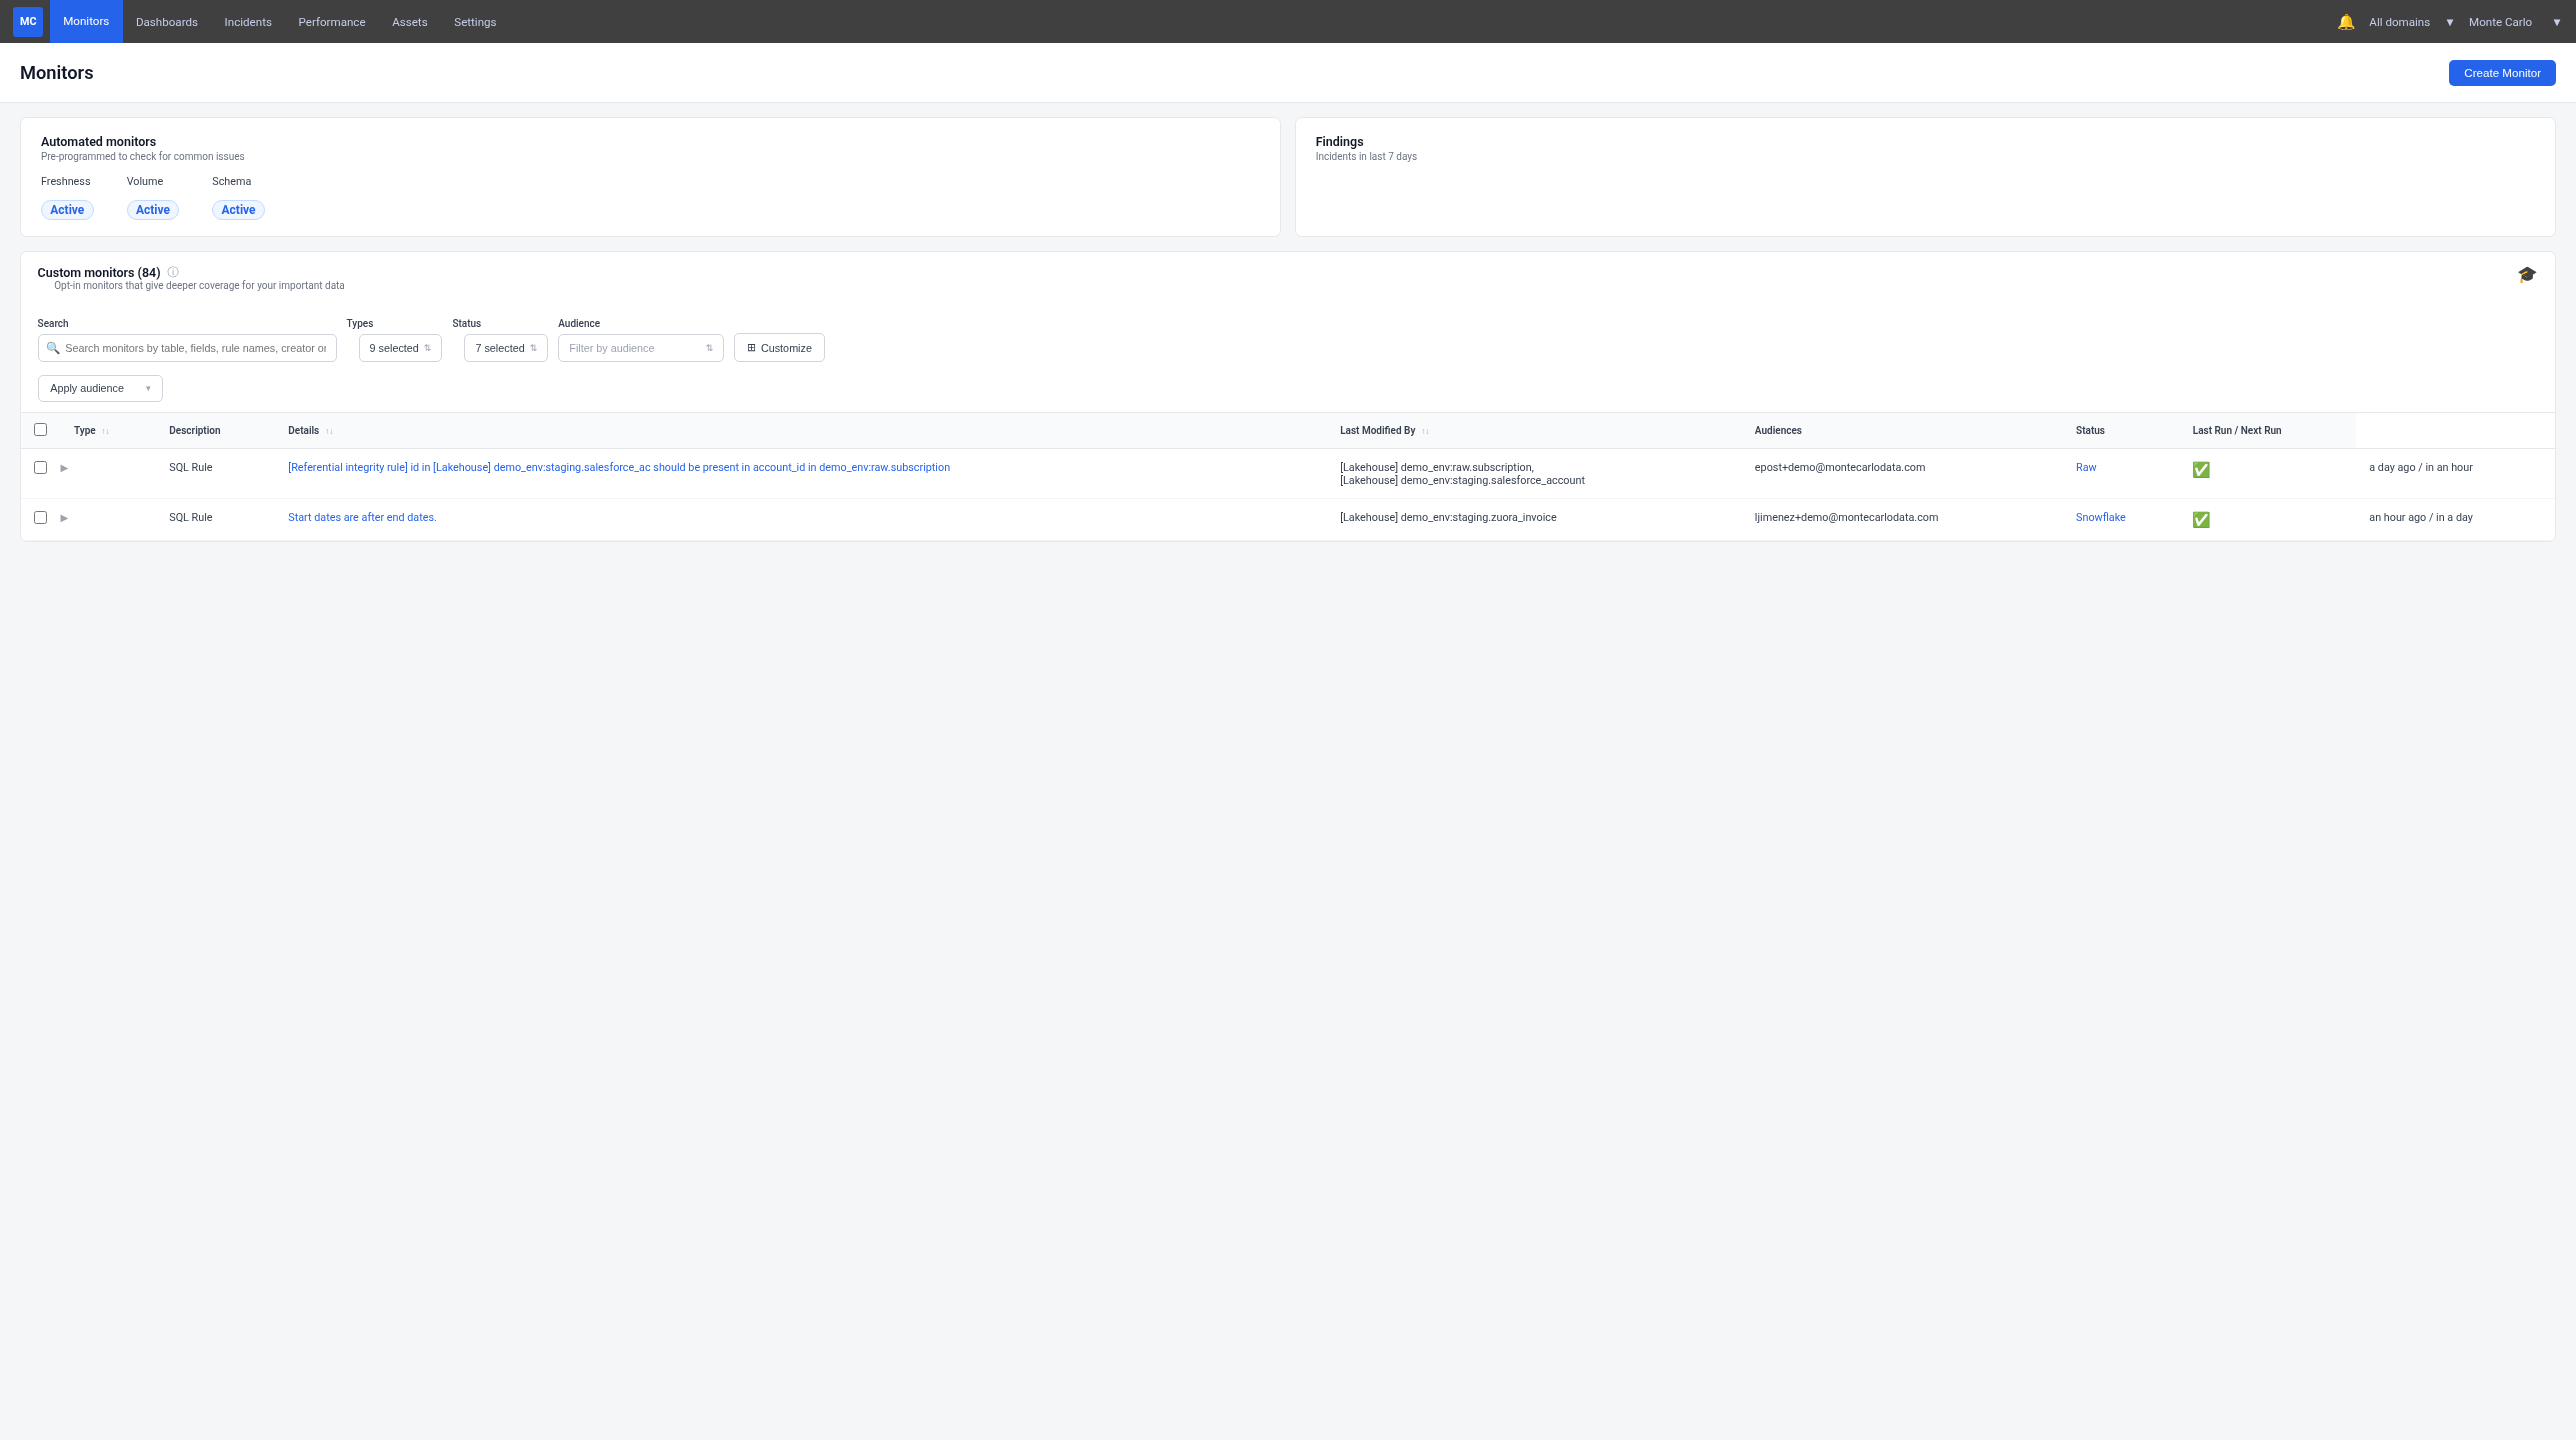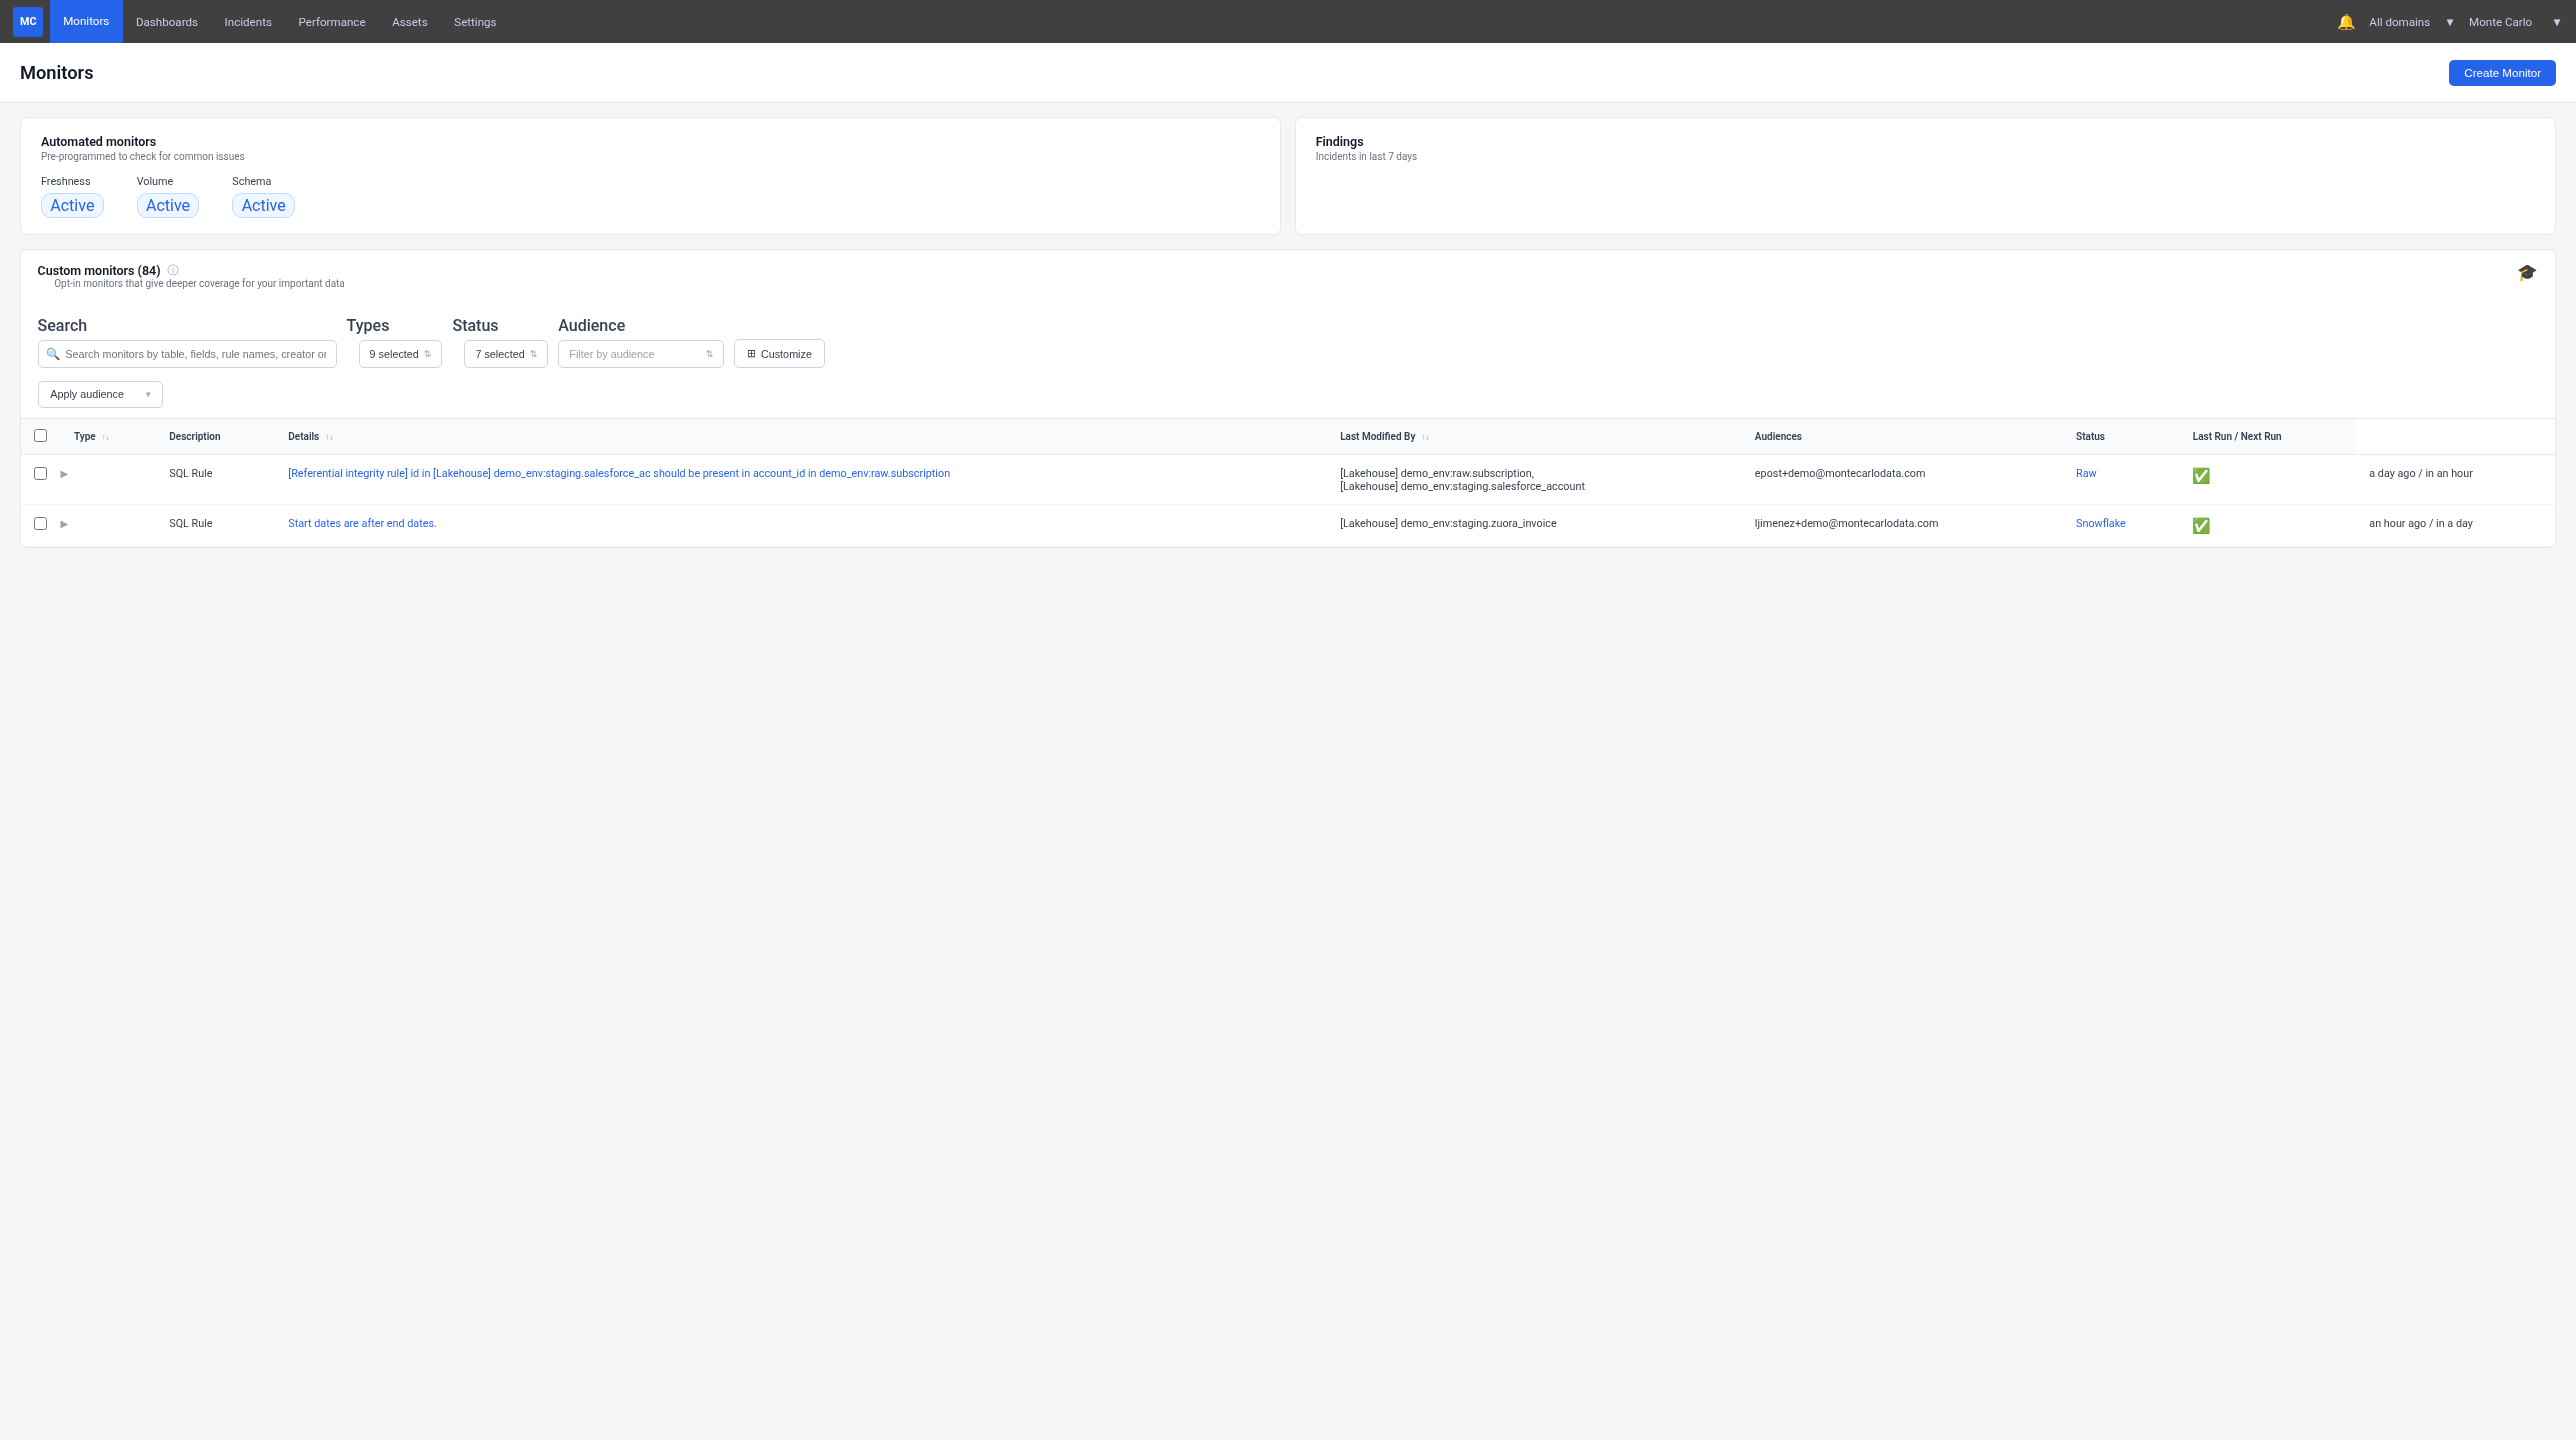--- a/index.html
+++ b/index.html
@@ -143,23 +143,24 @@
       display: block;
       margin-bottom: 5px;
       font-weight: 400;
     }
     .badge-active {
       background: #eff6ff;
       color: #2563eb;
       border: 0.8px solid #bfdbfe;
       border-radius: 10px;
       padding: 1.7px 8.3px;
-      font-size: 16px;
-      font-weight: 400;
+      font-size: 12px;
+      font-weight: 700;
       display: inline-block;
+      margin-top: 7px;
     }
     .findings-cols {
       display: flex;
       gap: 40px;
     }
     .finding-col {
       display: flex;
       flex-direction: column;
       gap: 3.3px;
     }
@@ -218,21 +219,21 @@
       align-items: flex-end;
       gap: 10px;
       flex-wrap: wrap;
     }
     .filter-group {
       display: flex;
       flex-direction: column;
       gap: 5px;
     }
     .filter-label {
-      font-size: 16px;
+      font-size: 10px;
       color: #374151;
       font-weight: 500;
     }
     .search-input-wrap {
       position: relative;
       display: flex;
       align-items: center;
     }
     .search-icon-inner {
       position: absolute;

